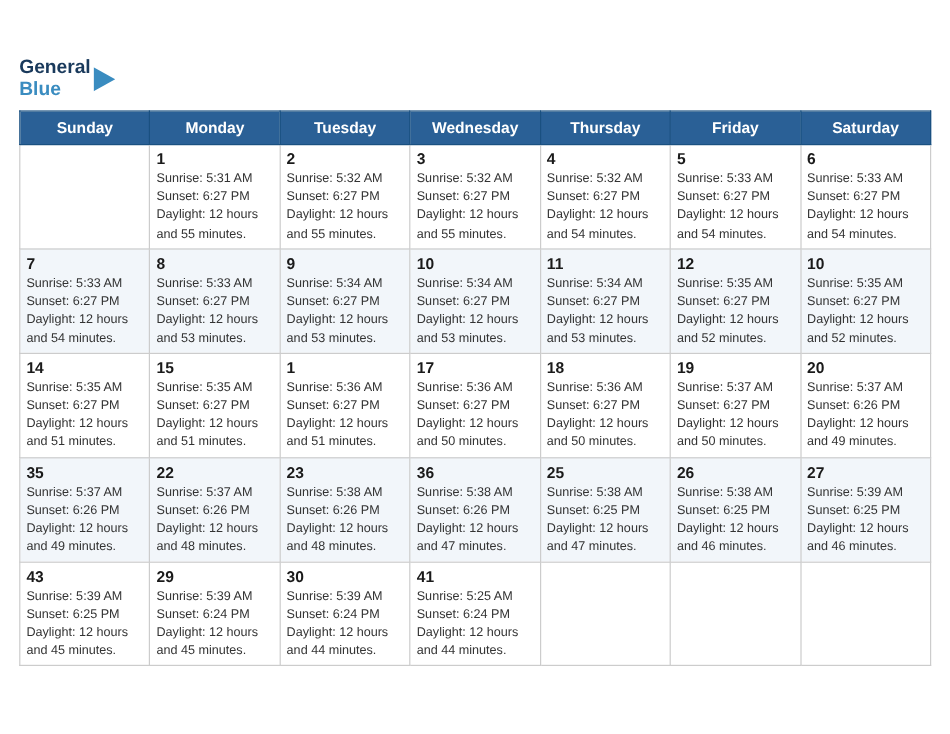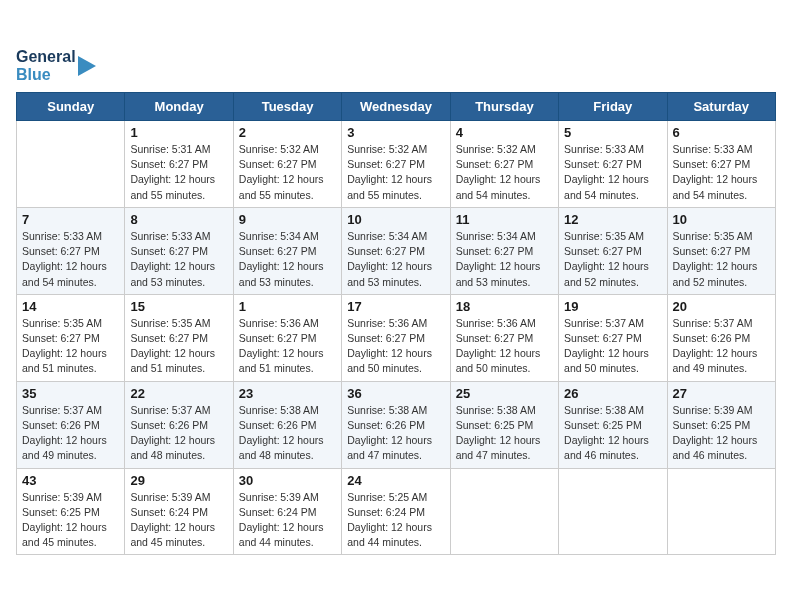--- a/index.html
+++ b/index.html
@@ -330,21 +330,21 @@
 and 45 minutes.</div>
         </td>
         <td>
           <span class="day-number">30</span>
           <div class="day-info" style="white-space: pre-line;">Sunrise: 5:39 AM
 Sunset: 6:24 PM
 Daylight: 12 hours
 and 44 minutes.</div>
         </td>
         <td>
-          <span class="day-number">24</span>
+          <span class="day-number">41</span>
           <div class="day-info" style="white-space: pre-line;">Sunrise: 5:25 AM
 Sunset: 6:24 PM
 Daylight: 12 hours
 and 44 minutes.</div>
         </td>
         <td class="empty-cell"></td>
         <td class="empty-cell"></td>
         <td class="empty-cell"></td>
       </tr>
     </tbody>

